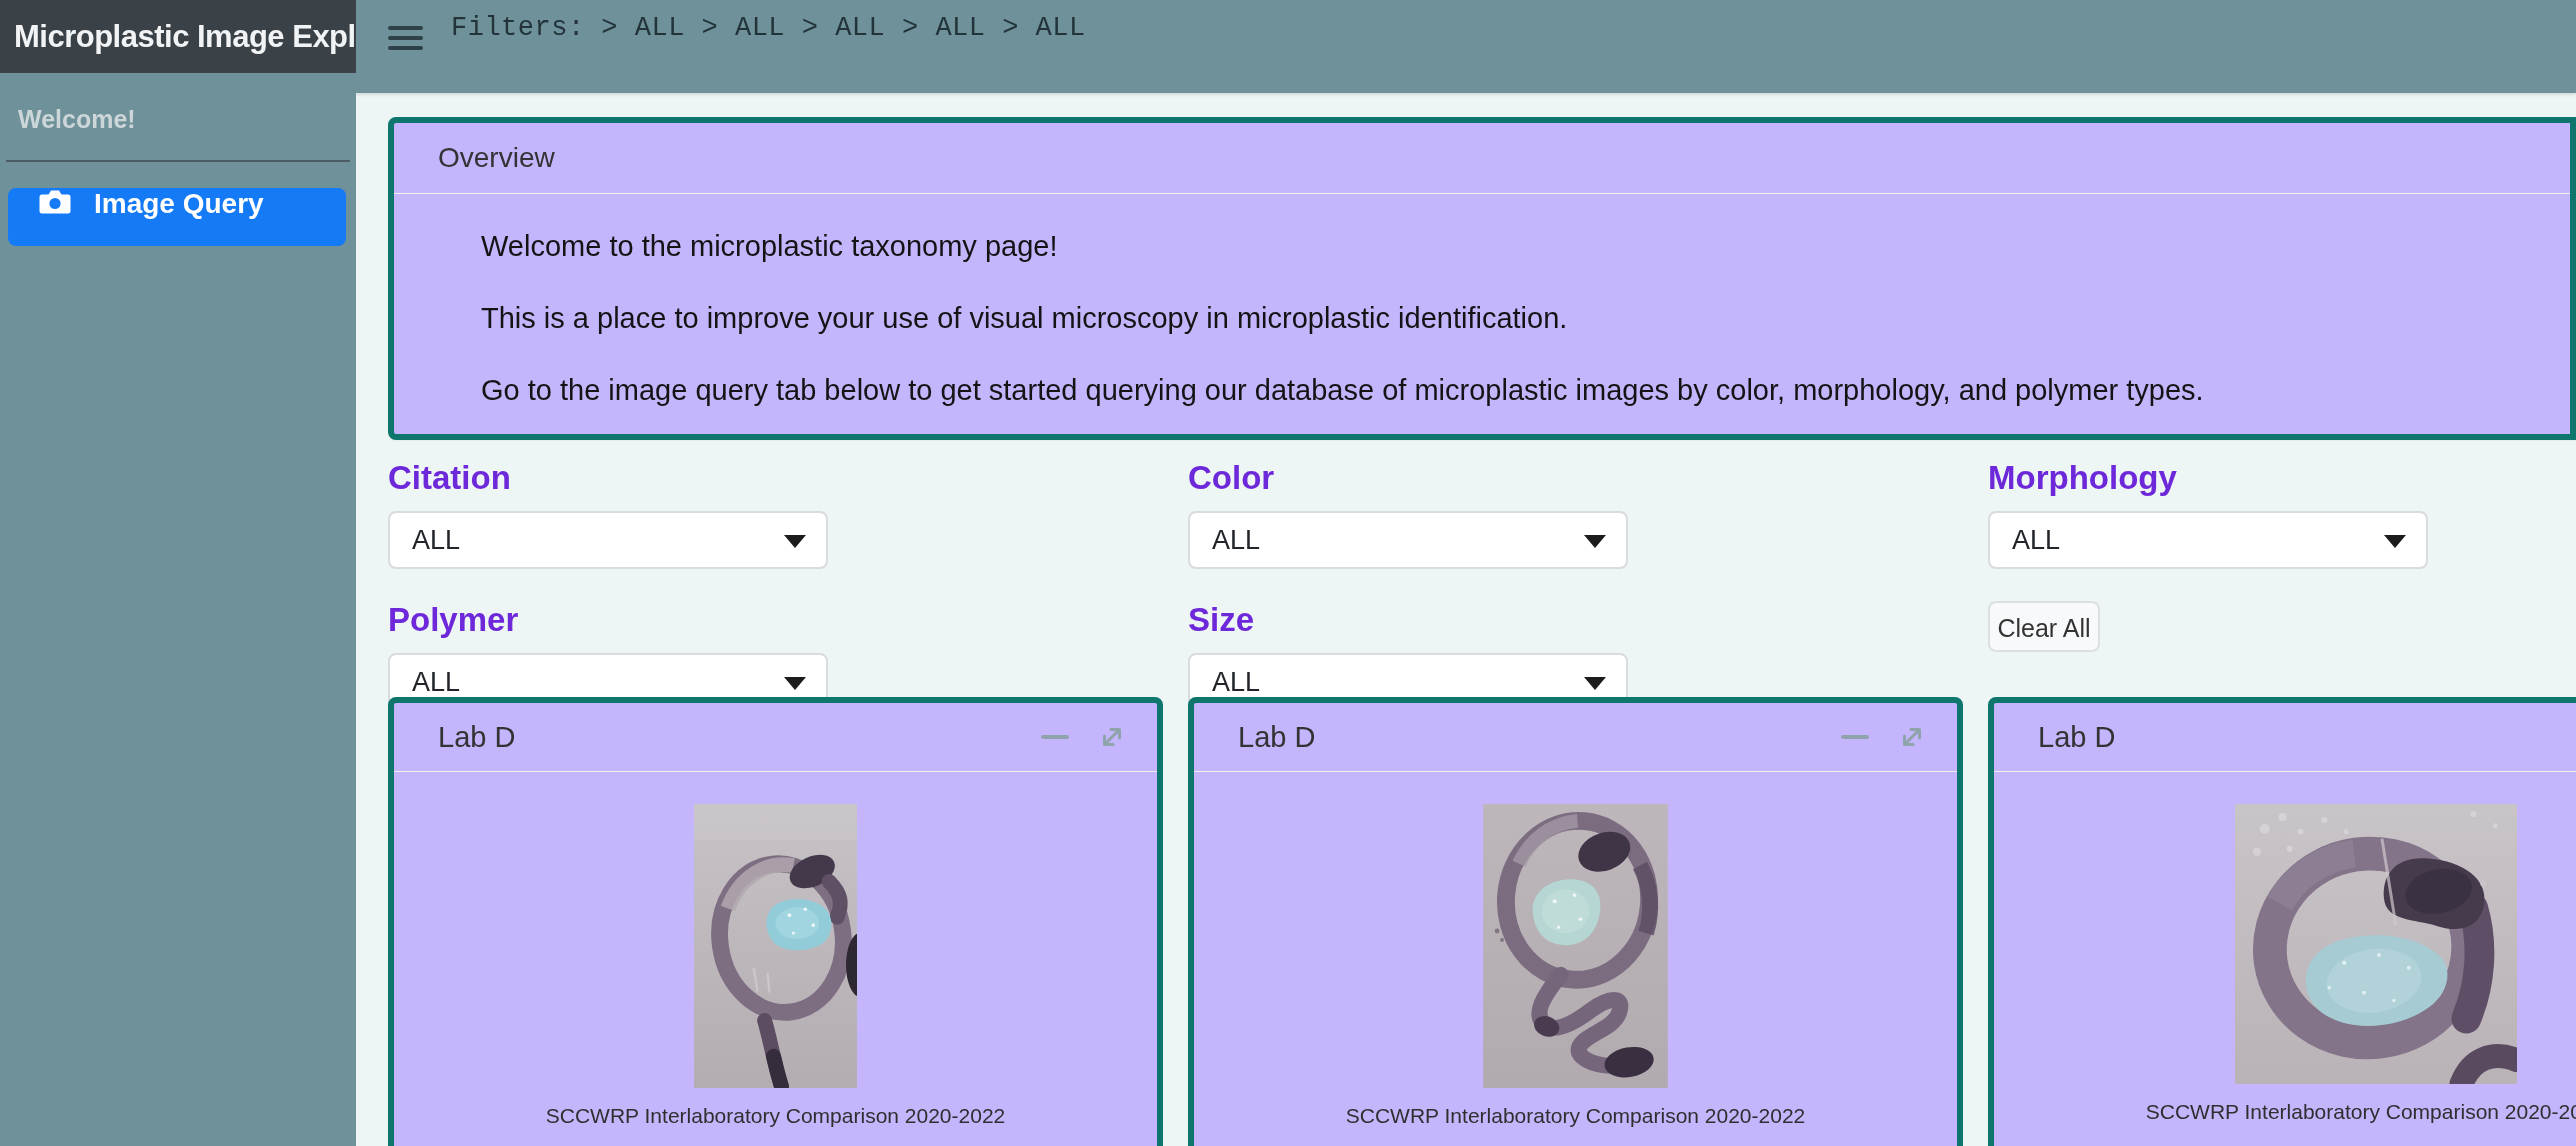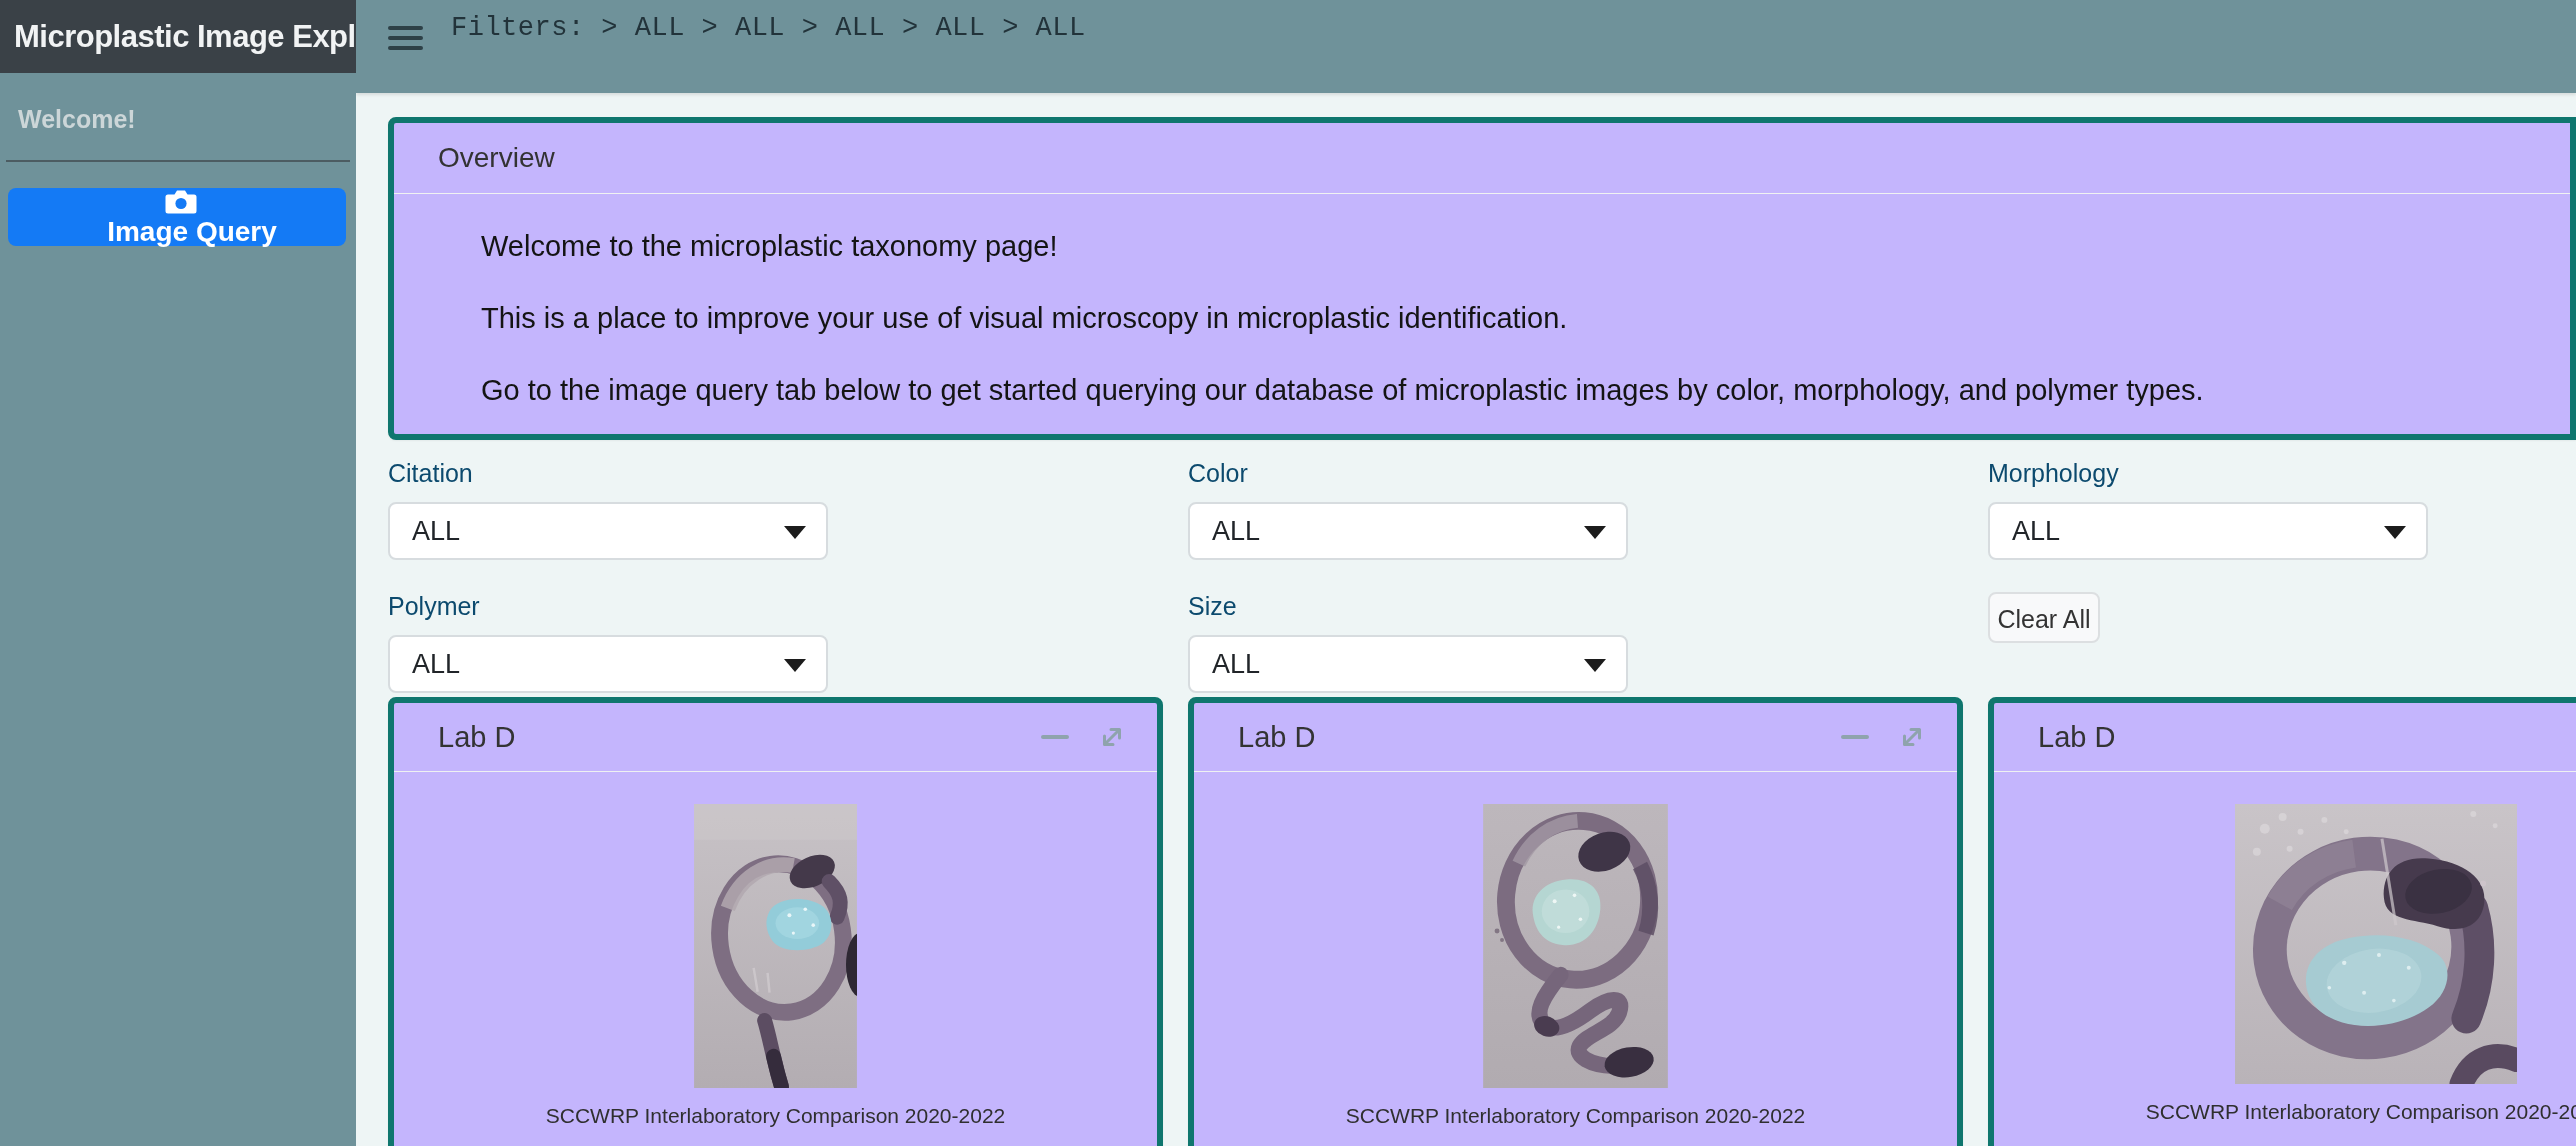--- a/index.html
+++ b/index.html
@@ -9,22 +9,22 @@
     font-family:"Liberation Sans",sans-serif;
     -webkit-font-smoothing:antialiased;
   }
   
   .sidebar{position:absolute;left:0;top:0;width:356px;height:1147px;background:#6f929a;z-index:5;}
   .logo{height:73px;background:#3a4147;color:#f1f3f4;font-size:31px;font-weight:bold;
         line-height:73px;padding-left:14px;letter-spacing:-0.5px;white-space:nowrap;overflow:hidden;}
   .welcome{margin:32px 0 0 18px;color:#ccd6d8;font-size:25px;font-weight:bold;}
   .side-divider{border:none;border-top:2px solid #4c5c62;margin:26px 6px;}
   .nav-item{margin:0 10px 0 8px;height:58px;background:#147af5;border-radius:8px;
-            display:flex;align-items:center;padding-left:30px;color:#fff;font-weight:bold;
-            font-size:28px;cursor:pointer;flex-direction:column;}
+            display:flex;align-items:flex-start;padding-left:30px;color:#fff;font-weight:bold;
+            font-size:28px;cursor:pointer;}
   .nav-item .icon{display:flex;align-items:center;margin-right:22px;}
   
   .topbar{position:absolute;left:356px;top:0;right:0;height:93px;background:#6f929a;
           box-shadow:0 2px 3px rgba(0,0,0,0.10);z-index:4;}
   .hamburger{position:absolute;left:32px;top:26px;width:35px;cursor:pointer;}
   .hamburger span{display:block;height:4px;background:#2e4147;border-radius:2px;margin-bottom:6px;}
   .filters-text{position:absolute;left:95px;top:13px;font-family:Liberation Mono, monospace;
           font-size:27px;color:#22333a;letter-spacing:0.5px;white-space:pre;}
   
   .main{position:absolute;left:356px;top:93px;right:0;bottom:0;background:#eef5f5;overflow:hidden;}
@@ -32,21 +32,21 @@
   .overview{position:absolute;left:32px;top:24px;right:0;border-top-right-radius:0;border-bottom-right-radius:0;}
   .box-header{height:70px;line-height:70px;padding-left:44px;border-bottom:1px solid #f0f2f2;
               font-size:28px;color:#333;}
   .overview-body{padding:36px 44px 28px 44px;margin-left:43px;}
   .overview-body p{margin:0 0 40px 0;font-size:29px;color:#141414;line-height:32px;}
   .overview-body p:last-child{margin-bottom:0;}
   
   .filters{position:absolute;left:32px;top:366px;display:grid;grid-template-columns:repeat(3,775px);
            column-gap:25px;width:2375px;}
   .form-group{margin-bottom:32px;}
-  .f-label{font-size:25px;font-weight:normal;color:#0c4a6e;margin-bottom:14px;}
+  .f-label{font-size:33px;font-weight:bold;color:#6d28d9;margin-bottom:14px;}
   .select{width:440px;height:58px;box-sizing:border-box;background:#fff;border:2px solid #d7dcdf;
           border-radius:8px;display:flex;align-items:center;padding:0 48px 0 22px;
           font-size:27px;color:#212529;position:relative;cursor:pointer;}
   .caret{position:absolute;right:20px;top:50%;margin-top:-5px;width:0;height:0;
          border-left:11px solid transparent;border-right:11px solid transparent;
          border-top:13px solid #1c1c1c;}
   .clear-btn{display:inline-block;margin-top:0;padding:0;width:112px;height:51px;line-height:51px;
          text-align:center;background:#f8f9fa;border:2px solid #dcdfe1;border-radius:8px;
          font-size:25px;color:#333;box-sizing:border-box;cursor:pointer;}
   

